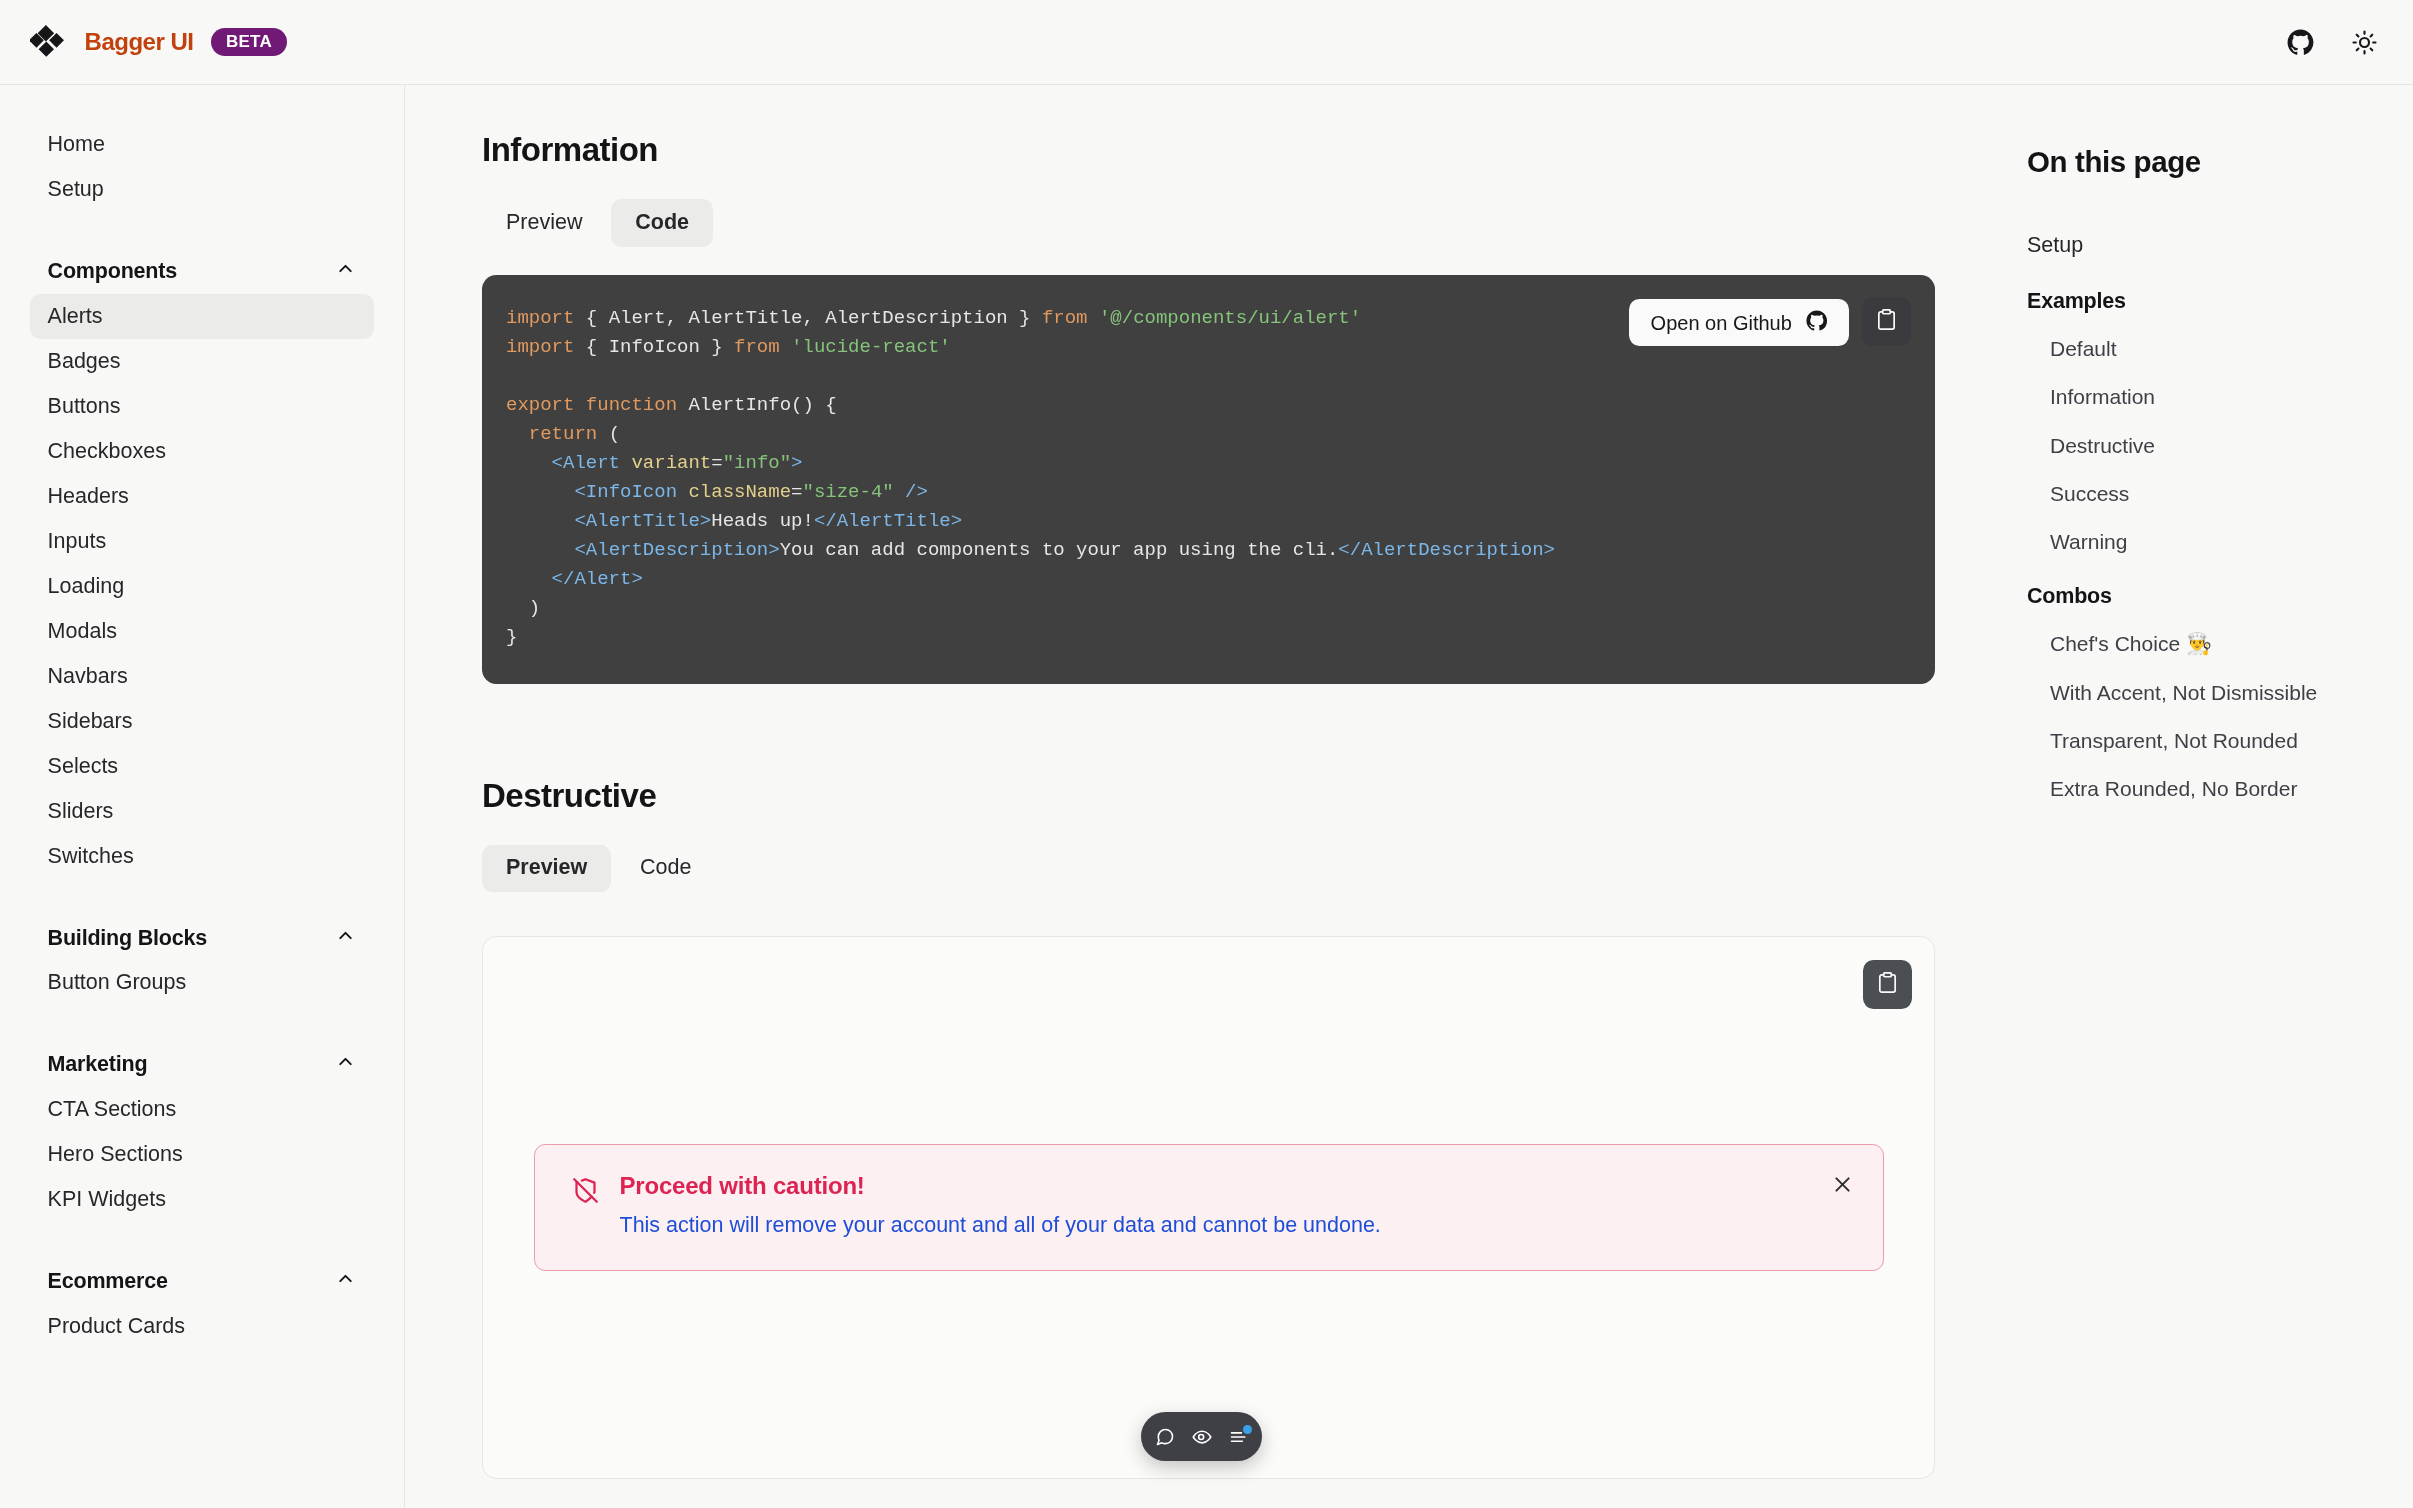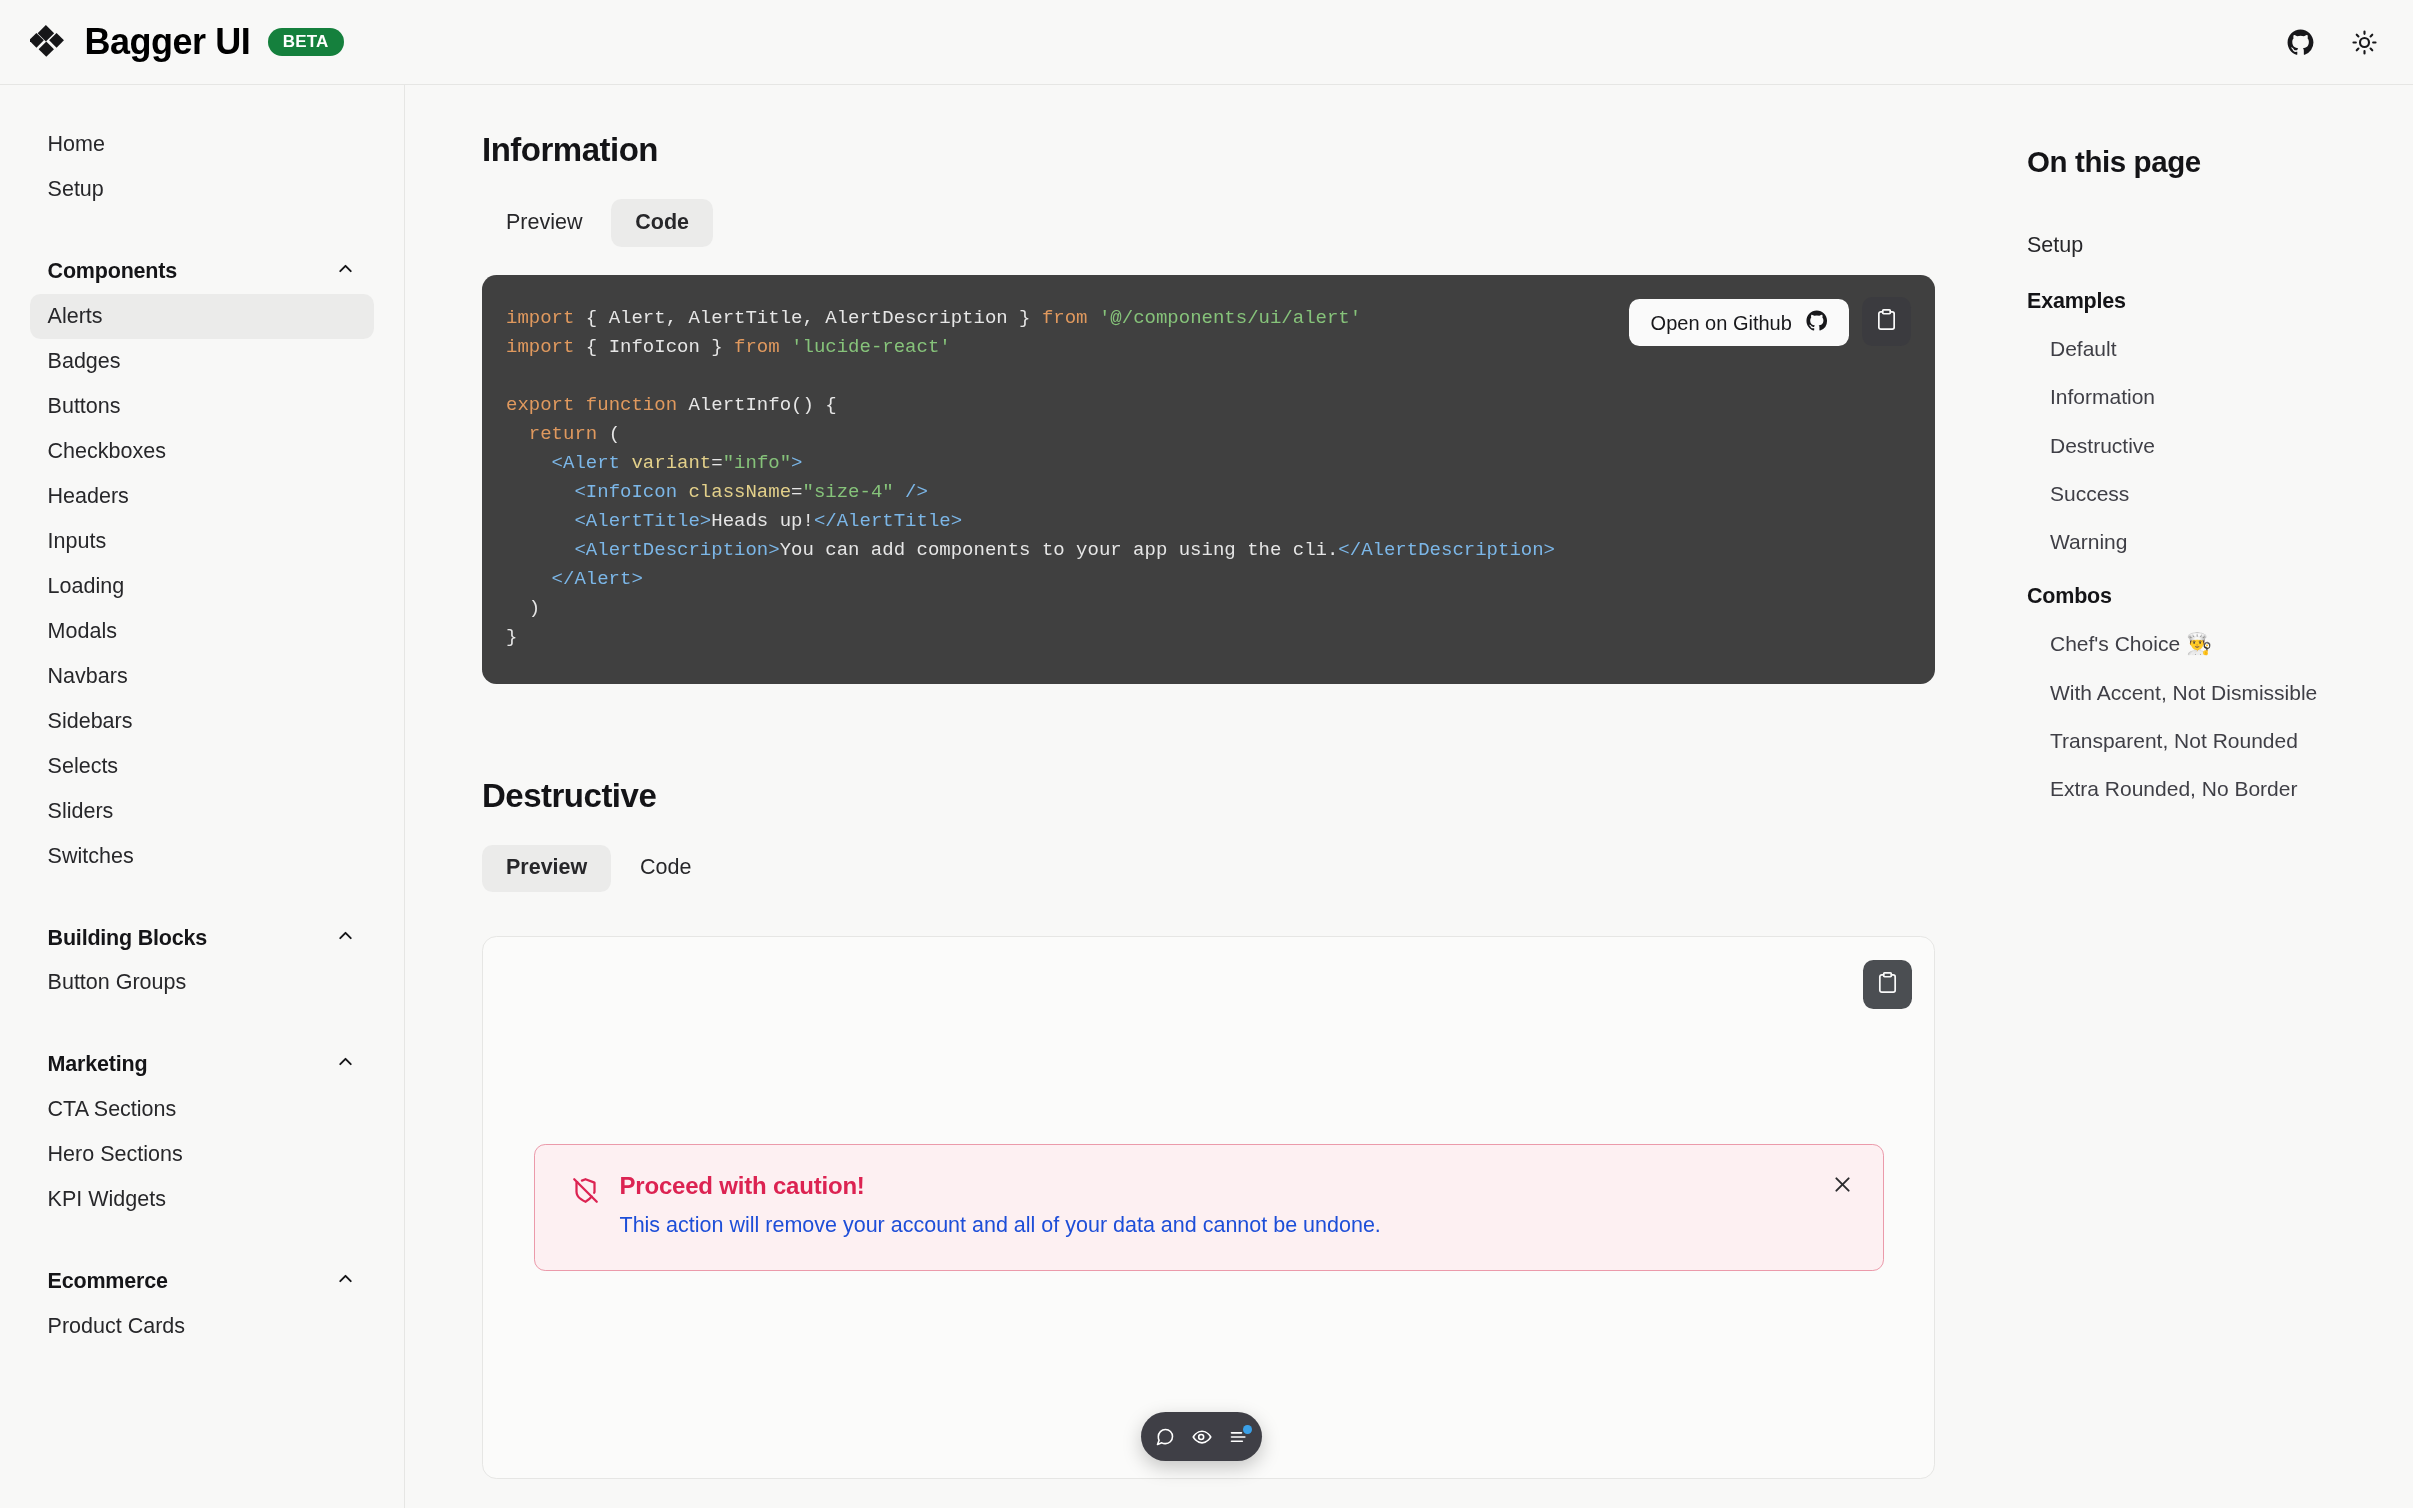--- a/index.html
+++ b/index.html
@@ -17,23 +17,23 @@
   .topbar {
     position: absolute; top: 0; left: 0;
     width: 2413px; height: 85px;
     background: #f8f8f7;
     border-bottom: 1.2px solid #e6e6e4;
     display: flex; align-items: center;
     z-index: 20;
   }
   .brand { display: flex; align-items: center; gap: 17.6px; margin-left: 30px; }
   .logo-mark { width: 37px; height: 37px; position: relative; flex: none; }
-  .brand-name { font-size: 36px; font-weight: 700; letter-spacing: -0.5px; color: #000000; }
+  .brand-name { font-size: 24px; font-weight: 700; letter-spacing: -0.5px; color: #c2410c; }
   .beta-badge {
-    background: #15803d;
+    background: #701a75;
     color: #ffffff;
     font-size: 17px; font-weight: 700;
     letter-spacing: 0.2px;
     padding: 5.6px 15px 6.4px;
     border-radius: 797px;
     line-height: 1;
   }
   .topbar-right {
     margin-left: auto; margin-right: 35px;
     display: flex; align-items: center; gap: 37px;

